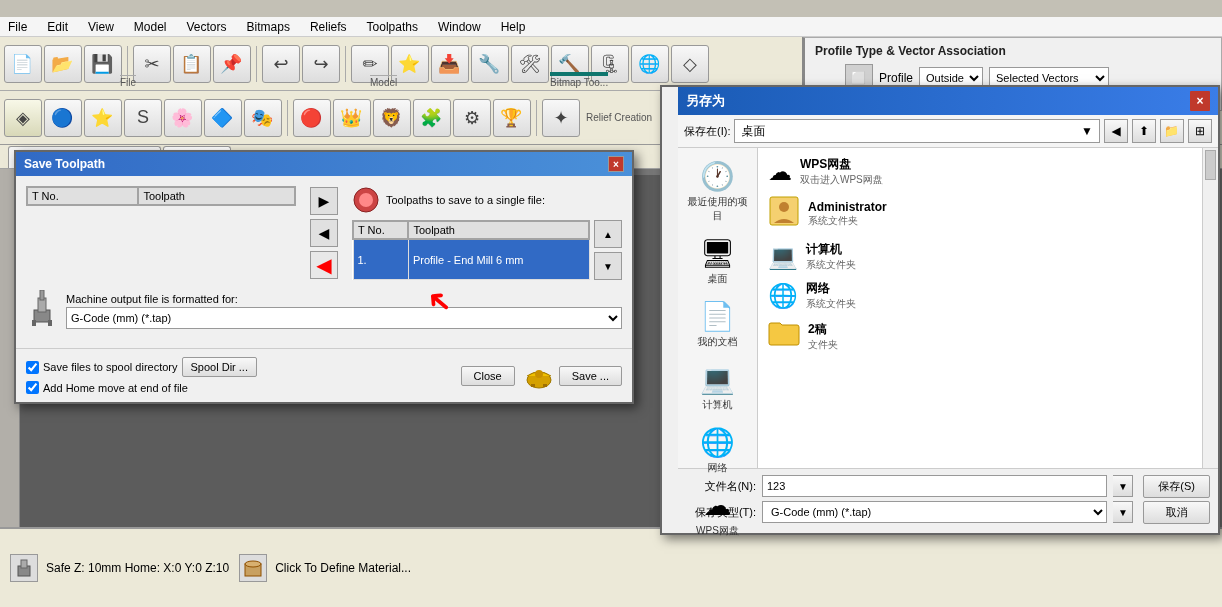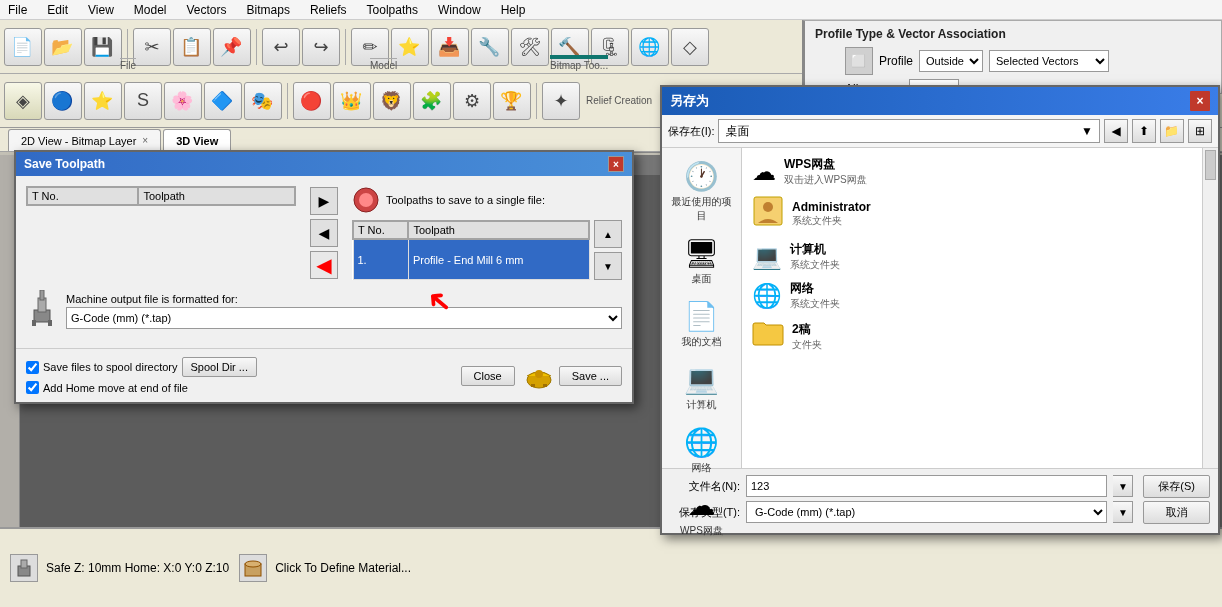--- a/index.html
+++ b/index.html
@@ -48,21 +48,21 @@
     .machine-select { width: 100%; height: 22px; font-size: 11px; border: 1px solid #999; background: white; }
     .dialog-footer { display: flex; justify-content: space-between; align-items: center; padding: 8px 10px; border-top: 1px solid #ccc; margin-top: 6px; }
     .footer-left { display: flex; flex-direction: column; gap: 4px; }
     .footer-right { display: flex; gap: 8px; align-items: center; }
     .checkbox-row { display: flex; align-items: center; gap: 4px; font-size: 11px; }
     .btn { padding: 3px 12px; background: linear-gradient(to bottom, #f8f8f8, #ddd); border: 1px solid #999; cursor: pointer; font-size: 11px; border-radius: 2px; }
     .spool-btn { padding: 3px 8px; background: linear-gradient(to bottom, #f8f8f8, #ddd); border: 1px solid #999; cursor: pointer; font-size: 11px; border-radius: 2px; }
     .save-icon { width: 32px; height: 32px; font-size: 20px; display: flex; align-items: center; justify-content: center; color: #c8a000; }
 
     
-    .dialog-filesave { position: absolute; left: 660px; top: 85px; width: 560px; background: #f0f0f0; border: 2px solid #666; box-shadow: 4px 4px 10px rgba(0,0,0,0.5); z-index: 20; }
+    .dialog-filesave { position: absolute; left: 660px; top: 85px; width: 560px; background: #f0f0f0; border: 2px solid #666; box-shadow: 4px 4px 10px rgba(0,0,0,0.5); z-index: 20; padding-left: 16px; }
     .filesave-title { background: linear-gradient(to right, #1a5bb5, #3a7de8); color: white; padding: 4px 8px; display: flex; justify-content: space-between; align-items: center; font-size: 13px; font-weight: bold; }
     .filesave-title-close { background: #c0392b; border: none; width: 20px; height: 20px; color: white; cursor: pointer; display: flex; align-items: center; justify-content: center; font-size: 12px; font-weight: bold; border-radius: 1px; }
     .filesave-toolbar { display: flex; align-items: center; padding: 4px 6px; background: #f5f5f5; border-bottom: 1px solid #ccc; gap: 4px; }
     .nav-btn { width: 24px; height: 24px; background: linear-gradient(to bottom, #f8f8f8, #ddd); border: 1px solid #999; display: flex; align-items: center; justify-content: center; cursor: pointer; font-size: 12px; }
     .filesave-body { display: flex; height: 320px; }
     .filesave-sidebar { width: 80px; background: #f5f5f5; border-right: 1px solid #ccc; padding: 8px 4px; display: flex; flex-direction: column; gap: 6px; }
     .sidebar-item-fs { display: flex; flex-direction: column; align-items: center; gap: 2px; cursor: pointer; padding: 4px; }
     .sidebar-item-fs .icon { font-size: 28px; }
     .sidebar-item-fs .label { font-size: 10px; text-align: center; color: #333; }
     .filesave-main { flex: 1; background: white; overflow-y: auto; padding: 4px; }
@@ -96,21 +96,21 @@
 <body>
 
 <div class="canvas-area">
   <div class="canvas-inner"></div>
 </div>
 
 <div class="ruler-h"></div>
 
 <div class="ruler-v"></div>
 
-<div style="position:absolute;top:0;left:0;right:0;z-index:10;">
+<div style="position:absolute;top:17px;left:0;right:0;z-index:10;">
 
   <div class="menu-bar">
     <span>File</span>
     <span>Edit</span>
     <span>View</span>
     <span>Model</span>
     <span>Vectors</span>
     <span>Bitmaps</span>
     <span>Reliefs</span>
     <span>Toolpaths</span>

